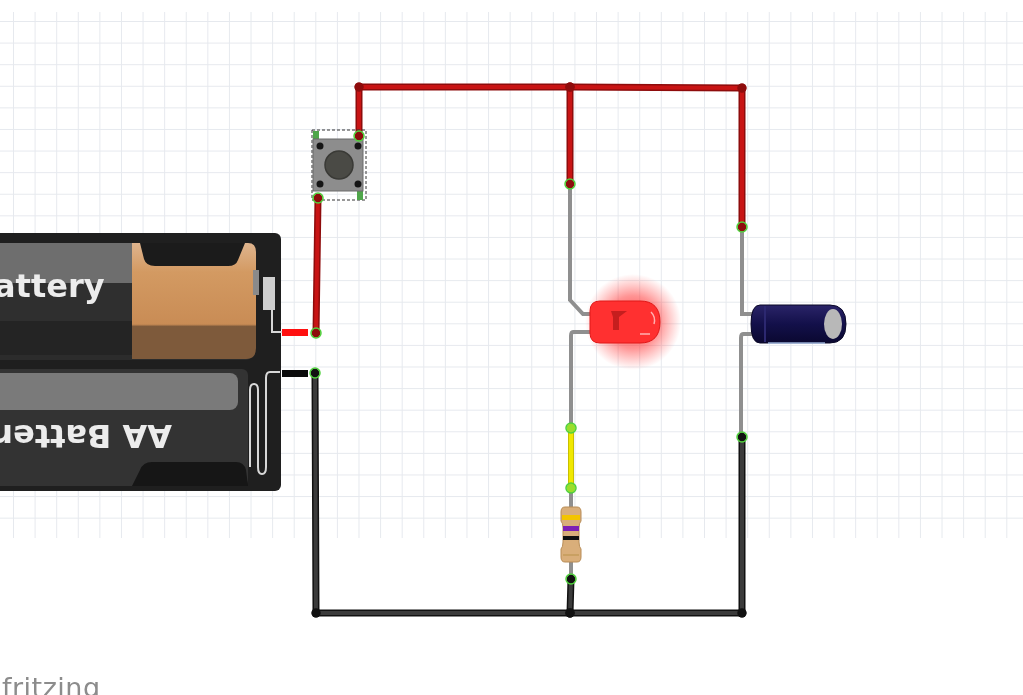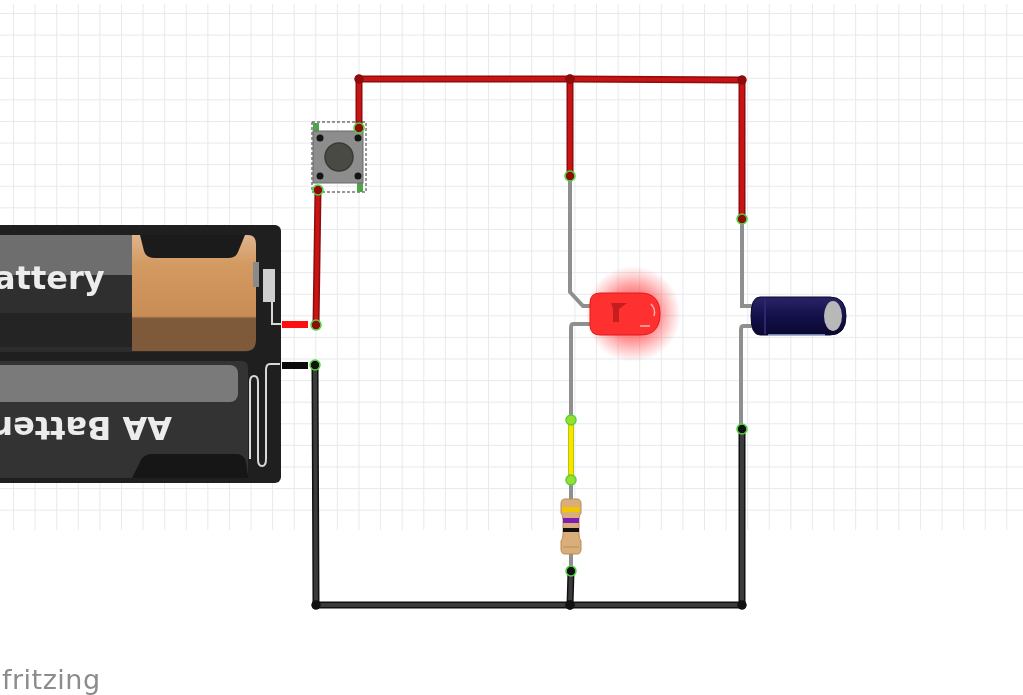--- a/index.html
+++ b/index.html
@@ -2,21 +2,21 @@
 <html><head>
   <meta charset="utf-8">
   <style>
     html, body { margin: 0; padding: 0; }
     body {
       width: 1023px; height: 695px; overflow: hidden; position: relative;
       background: #ffffff;
       font-family: "DejaVu Sans", sans-serif;
     }
     #canvas {
-      position: absolute; left: 0; top: 4px; width: 1023px; height: 526px;
+      position: absolute; left: 0; top: 12px; width: 1023px; height: 526px;
       background-color: #ffffff;
       background-image:
         linear-gradient(to right, #e6e9ee 1px, transparent 1px),
         linear-gradient(to bottom, #e6e9ee 1px, transparent 1px);
       background-size: 21.6px 21.6px;
       background-position: 13px 9px;
     }
     svg#breadboard { position: absolute; left: 0; top: 0; }
     .watermark {
       position: absolute; left: 2px; top: 660px;

